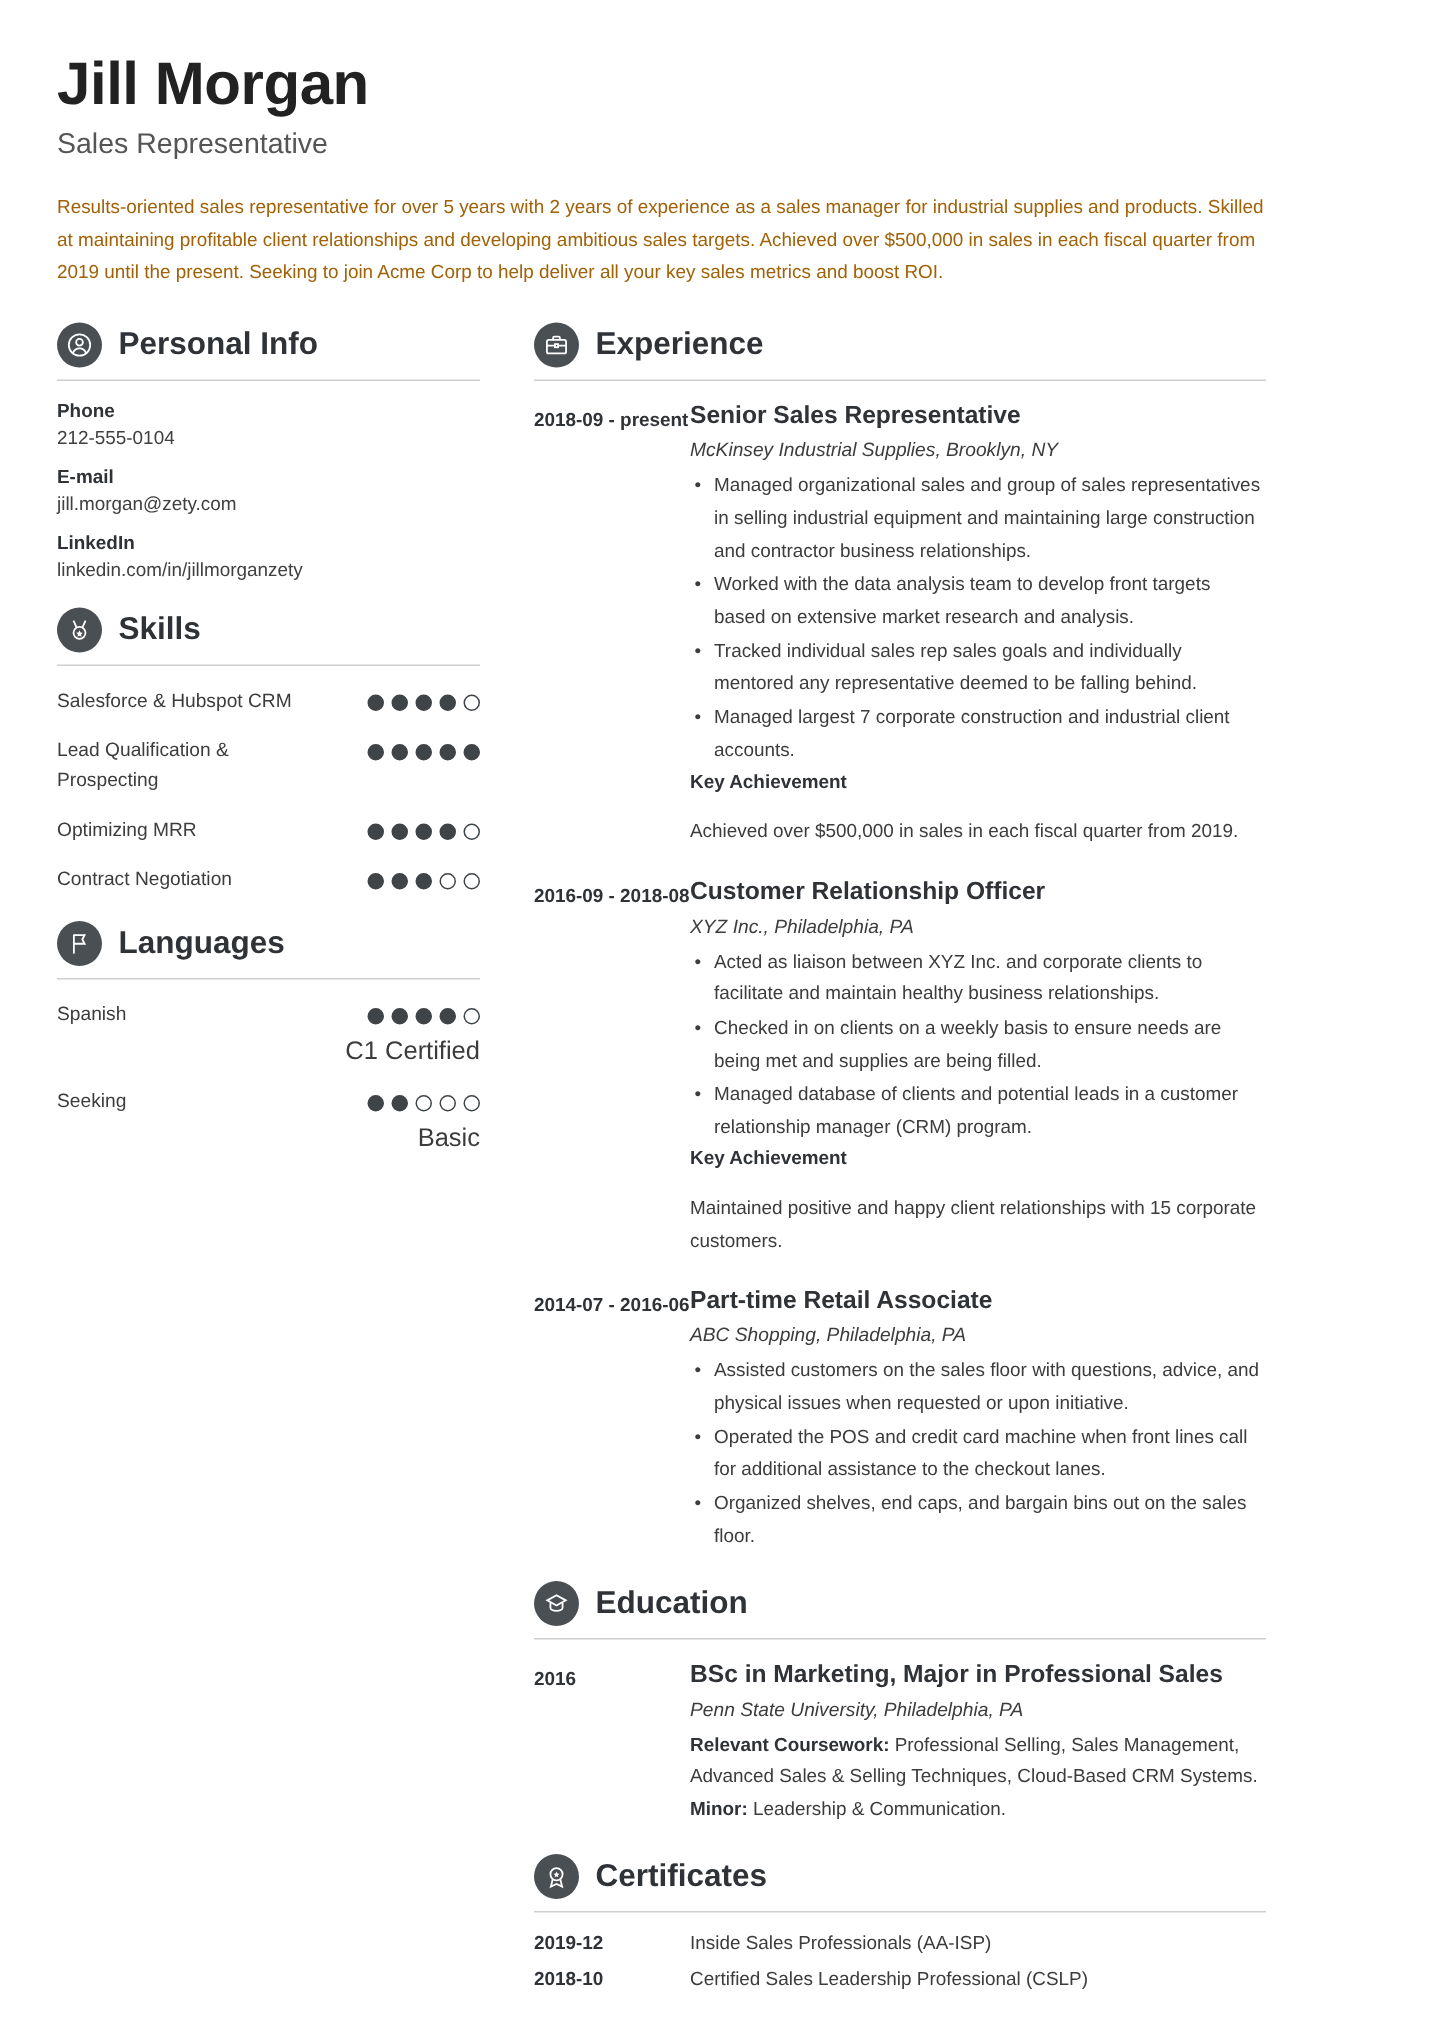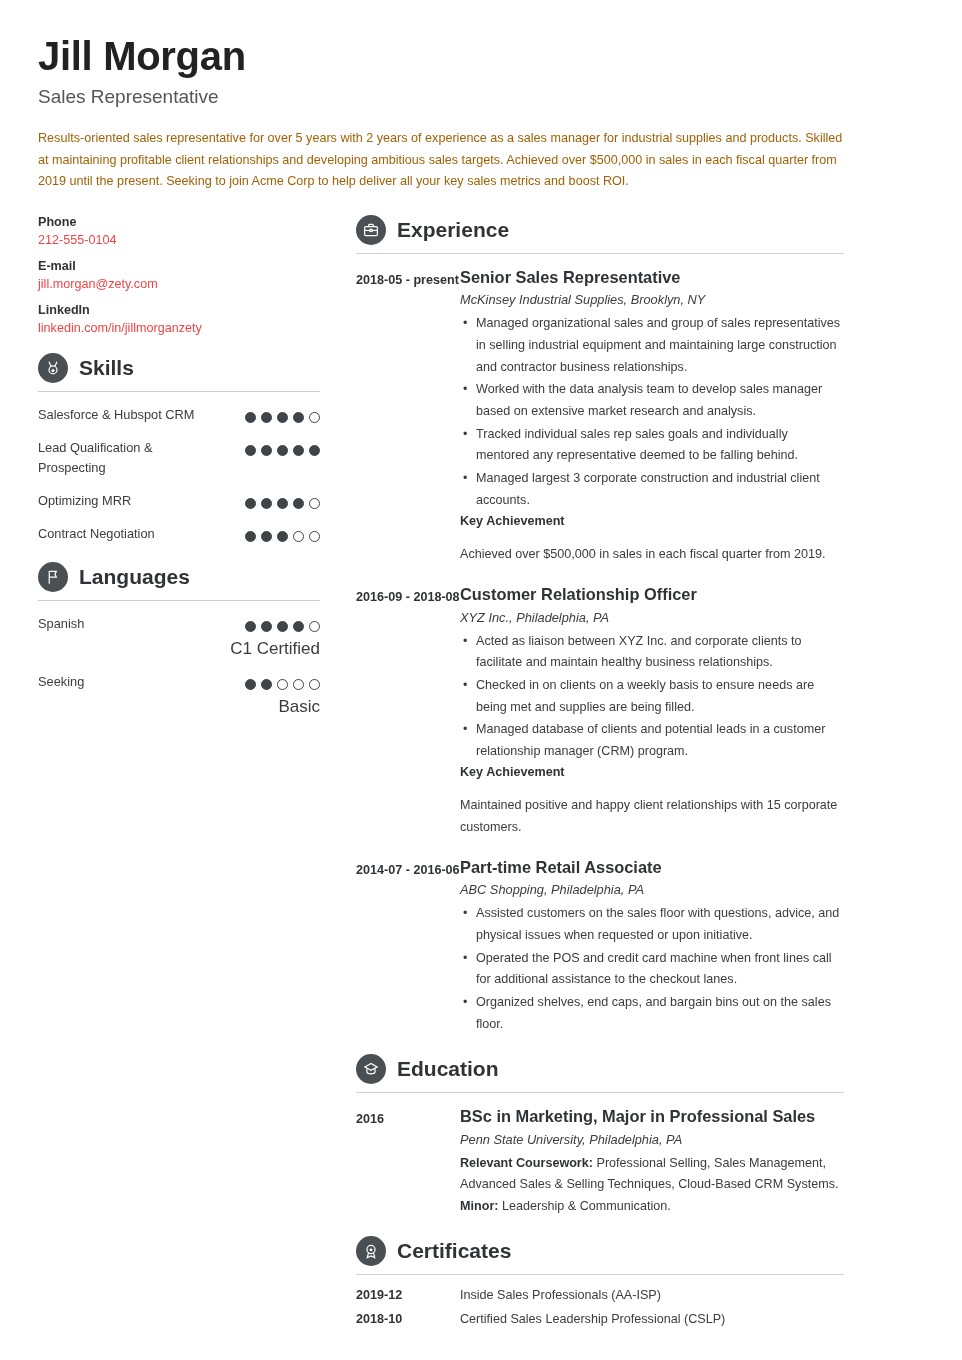--- a/index.html
+++ b/index.html
@@ -84,21 +84,21 @@
   
   .pi-item { margin-bottom: 12px; }
   .pi-label {
     font-size: 12.6px;
     font-weight: bold;
     color: #2f3337;
     margin-bottom: 4px;
   }
   .pi-value {
     font-size: 12.6px;
-    color: #ef4444;
+    color: #404040;
   }
 
   
   .rate-row {
     display: flex;
     justify-content: space-between;
     align-items: flex-start;
     margin-bottom: 13px;
   }
   .rate-name {
@@ -218,20 +218,30 @@
 
   <h1 class="name">Jill Morgan</h1>
   <div class="job-title">Sales Representative</div>
   <p class="summary">Results-oriented sales representative for over 5 years with 2 years of experience as a sales manager for industrial supplies and products. Skilled at maintaining profitable client relationships and developing ambitious sales targets. Achieved over $500,000 in sales in each fiscal quarter from 2019 until the present. Seeking to join Acme Corp to help deliver all your key sales metrics and boost ROI.</p>
 
   <div class="body-cols">
 
     <div class="col-left">
 
       <div class="section">
+        <div class="sec-head">
+          <span class="sec-icon">
+            <svg width="18" height="18" viewBox="0 0 24 24" fill="none" stroke="#ffffff" stroke-width="1.6">
+              <circle cx="12" cy="12" r="9.5"></circle>
+              <circle cx="12" cy="9.6" r="3"></circle>
+              <path d="M6.2 19c1.1-2.6 3.2-4 5.8-4s4.7 1.4 5.8 4"></path>
+            </svg>
+          </span>
+          <span class="sec-title">Personal Info</span>
+        </div>
 
         <div class="pi-item">
           <div class="pi-label">Phone</div>
           <div class="pi-value">212-555-0104</div>
         </div>
         <div class="pi-item">
           <div class="pi-label">E-mail</div>
           <div class="pi-value">jill.morgan@zety.com</div>
         </div>
         <div class="pi-item">
@@ -334,29 +344,29 @@
               <rect x="3.5" y="7.5" width="17" height="12" rx="1.6"></rect>
               <path d="M9 7.5V5.6c0-.6.5-1.1 1.1-1.1h3.8c.6 0 1.1.5 1.1 1.1v1.9"></path>
               <path d="M3.5 12.6h17"></path>
               <rect x="10.6" y="11.2" width="2.8" height="2.8" fill="#4a4f54"></rect>
             </svg>
           </span>
           <span class="sec-title">Experience</span>
         </div>
 
         <div class="entry">
-          <div class="entry-date">2018-05 - present</div>
+          <div class="entry-date">2018-09 - present</div>
           <div class="entry-main">
             <div class="entry-title">Senior Sales Representative</div>
             <div class="entry-sub">McKinsey Industrial Supplies, Brooklyn, NY</div>
             <ul class="bullets">
               <li>Managed organizational sales and group of sales representatives in selling industrial equipment and maintaining large construction and contractor business relationships.</li>
-              <li>Worked with the data analysis team to develop sales manager based on extensive market research and analysis.</li>
+              <li>Worked with the data analysis team to develop front targets based on extensive market research and analysis.</li>
               <li>Tracked individual sales rep sales goals and individually mentored any representative deemed to be falling behind.</li>
-              <li>Managed largest 3 corporate construction and industrial client accounts.</li>
+              <li>Managed largest 7 corporate construction and industrial client accounts.</li>
             </ul>
             <div class="ka-label">Key Achievement</div>
             <div class="ka-text">Achieved over $500,000 in sales in each fiscal quarter from 2019.</div>
           </div>
         </div>
 
         <div class="entry">
           <div class="entry-date">2016-09 - 2018-08</div>
           <div class="entry-main">
             <div class="entry-title">Customer Relationship Officer</div>

